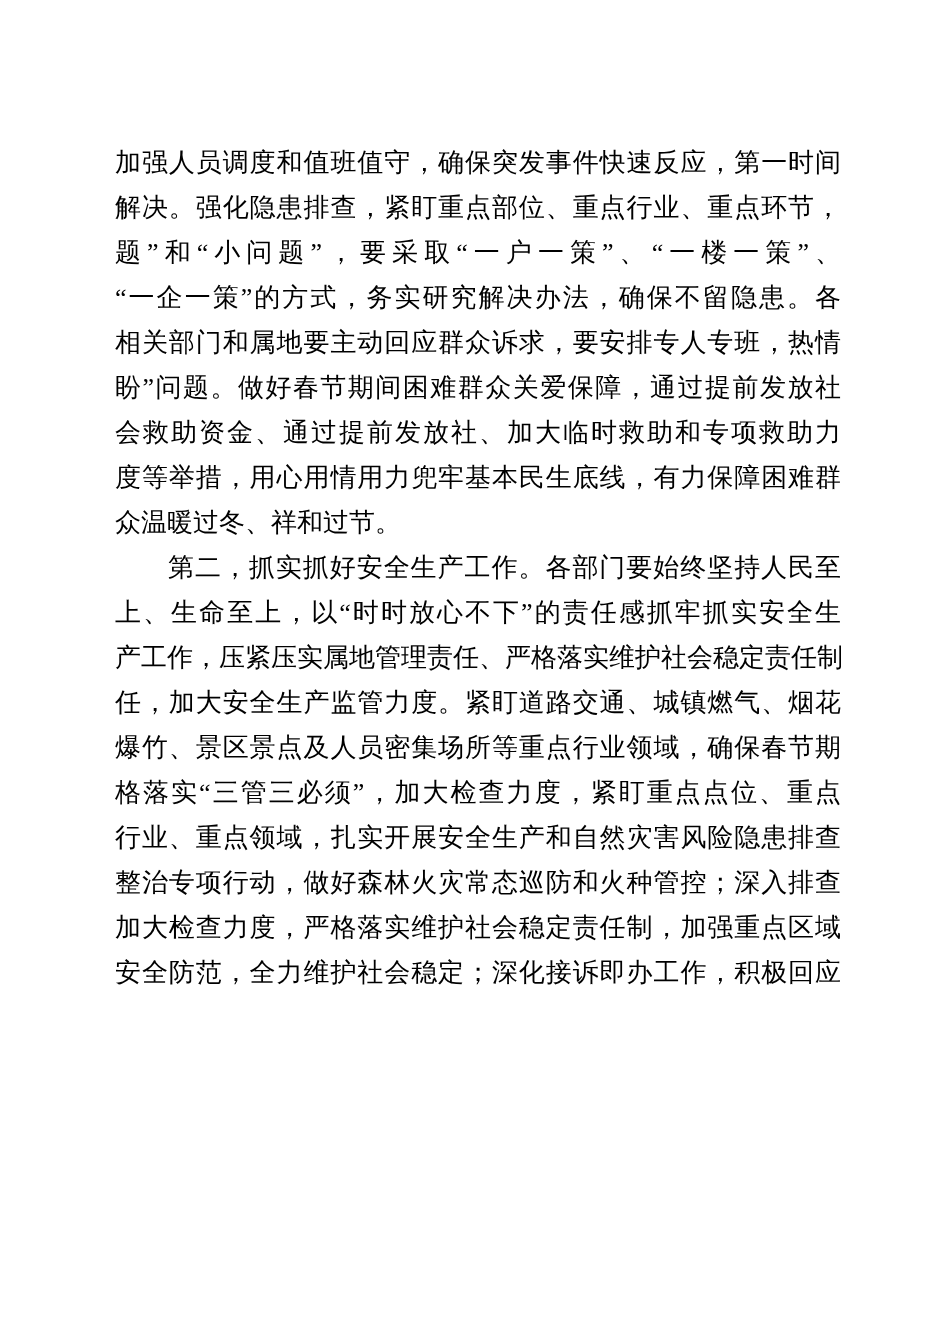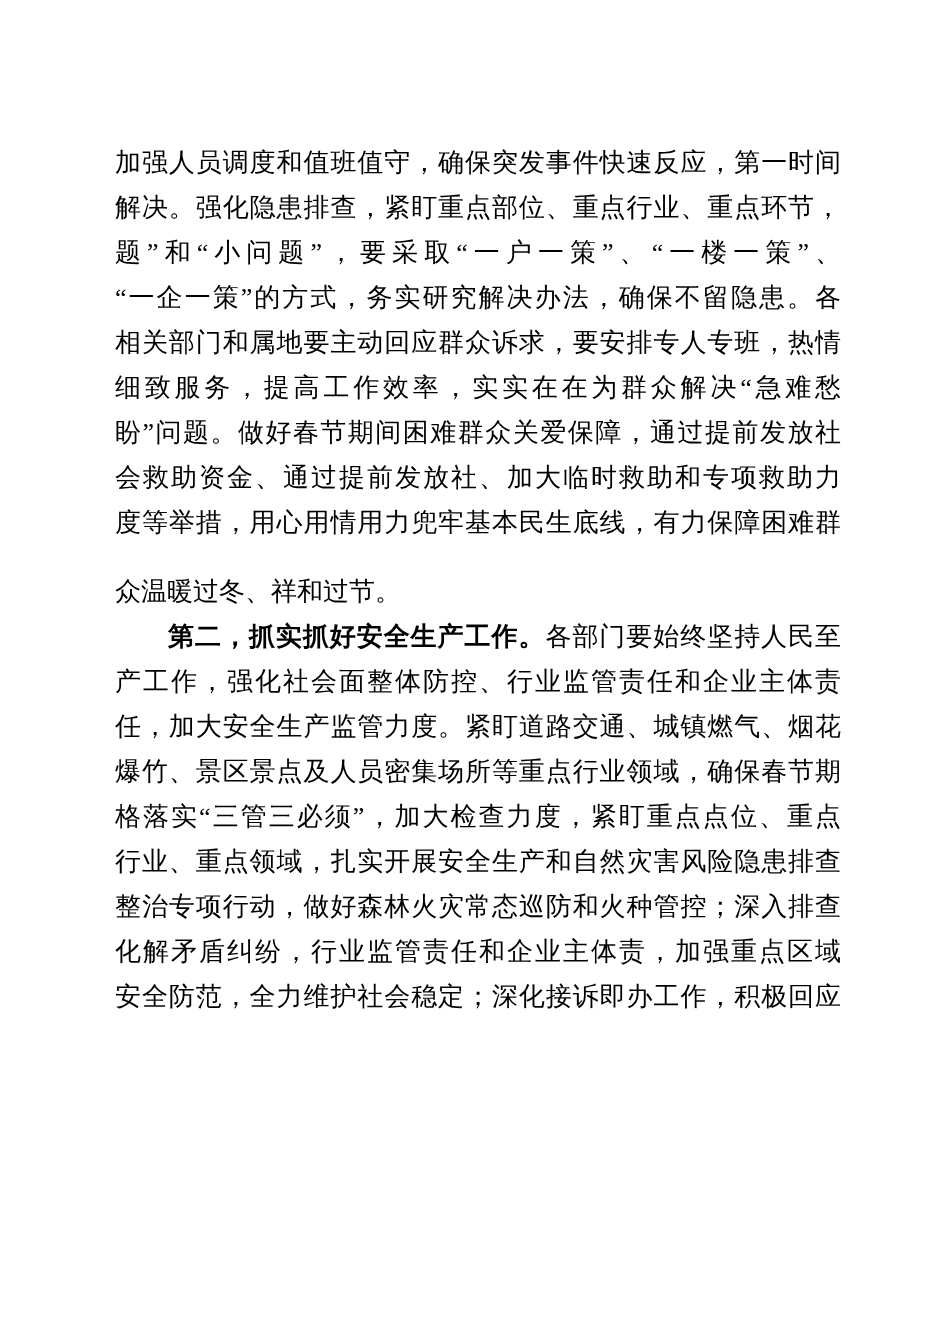--- a/index.html
+++ b/index.html
@@ -30,49 +30,48 @@
     height: 45px;
     color: #000000;
     text-align: justify;
     text-align-last: justify;
     overflow: hidden;
     white-space: nowrap;
   }
   .text-line.para-end {
     text-align: right;
     text-align-last: left;
-    margin-top: 24px;
   }
   .text-line.indent-first {
     text-indent: 53px;
   }
   .bold-lead {
-    font-weight: bold;
+    font-weight: normal;
   }
 </style>
 </head>
 <body>
 
 <div class="doc-page">
   <div class="doc-body">
     <div>
         <div class="text-line">加强人员调度和值班值守，确保突发事件快速反应，第一时间</div>
         <div class="text-line">解决。强化隐患排查，紧盯重点部位、重点行业、重点环节，</div>
         <div class="text-line">题”和“小问题”，要采取“一户一策”、“一楼一策”、</div>
         <div class="text-line">“一企一策”的方式，务实研究解决办法，确保不留隐患。各</div>
         <div class="text-line">相关部门和属地要主动回应群众诉求，要安排专人专班，热情</div>
-        <div class="text-line">细致服务，提高工作效率，实实在在为群众解决“急难愁</div>
         <div class="text-line">盼”问题。做好春节期间困难群众关爱保障，通过提前发放社</div>
         <div class="text-line">会救助资金、通过提前发放社、加大临时救助和专项救助力</div>
         <div class="text-line">度等举措，用心用情用力兜牢基本民生底线，有力保障困难群</div>
         <div class="text-line para-end">众温暖过冬、祥和过节。</div>
         <div class="text-line indent-first"><span class="bold-lead">第二，抓实抓好安全生产工作。</span>各部门要始终坚持人民至</div>
-        <div class="text-line">产工作，强化社会面整体防控、行业监管责任和企业主体责</div>
+        <div class="text-line">上、生命至上，以“时时放心不下”的责任感抓牢抓实安全生</div>
+        <div class="text-line">产工作，压紧压实属地管理责任、严格落实维护社会稳定责任制</div>
         <div class="text-line">任，加大安全生产监管力度。紧盯道路交通、城镇燃气、烟花</div>
         <div class="text-line">爆竹、景区景点及人员密集场所等重点行业领域，确保春节期</div>
         <div class="text-line">格落实“三管三必须”，加大检查力度，紧盯重点点位、重点</div>
         <div class="text-line">行业、重点领域，扎实开展安全生产和自然灾害风险隐患排查</div>
         <div class="text-line">整治专项行动，做好森林火灾常态巡防和火种管控；深入排查</div>
-        <div class="text-line">化解矛盾纠纷，行业监管责任和企业主体责，加强重点区域</div>
+        <div class="text-line">加大检查力度，严格落实维护社会稳定责任制，加强重点区域</div>
         <div class="text-line">安全防范，全力维护社会稳定；深化接诉即办工作，积极回应</div>
       </div>
   </div>
 </div>
 
 </body></html>

